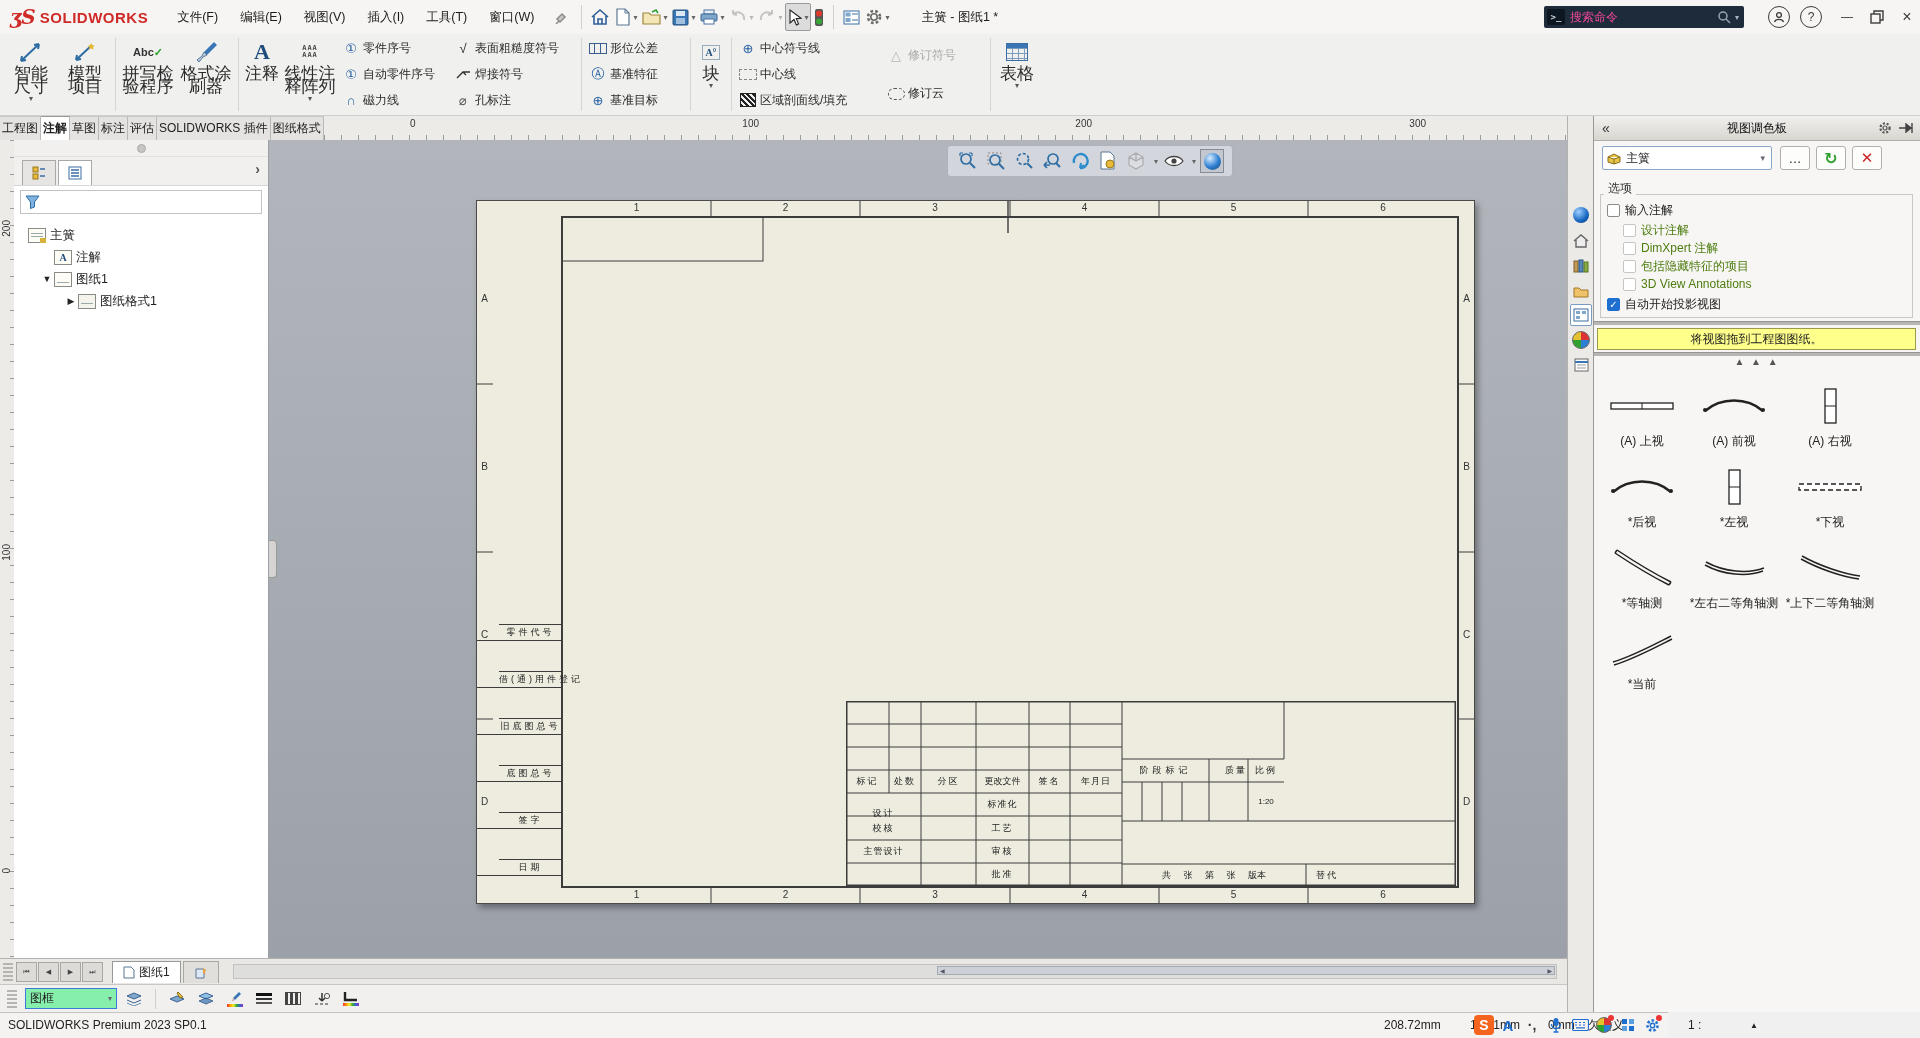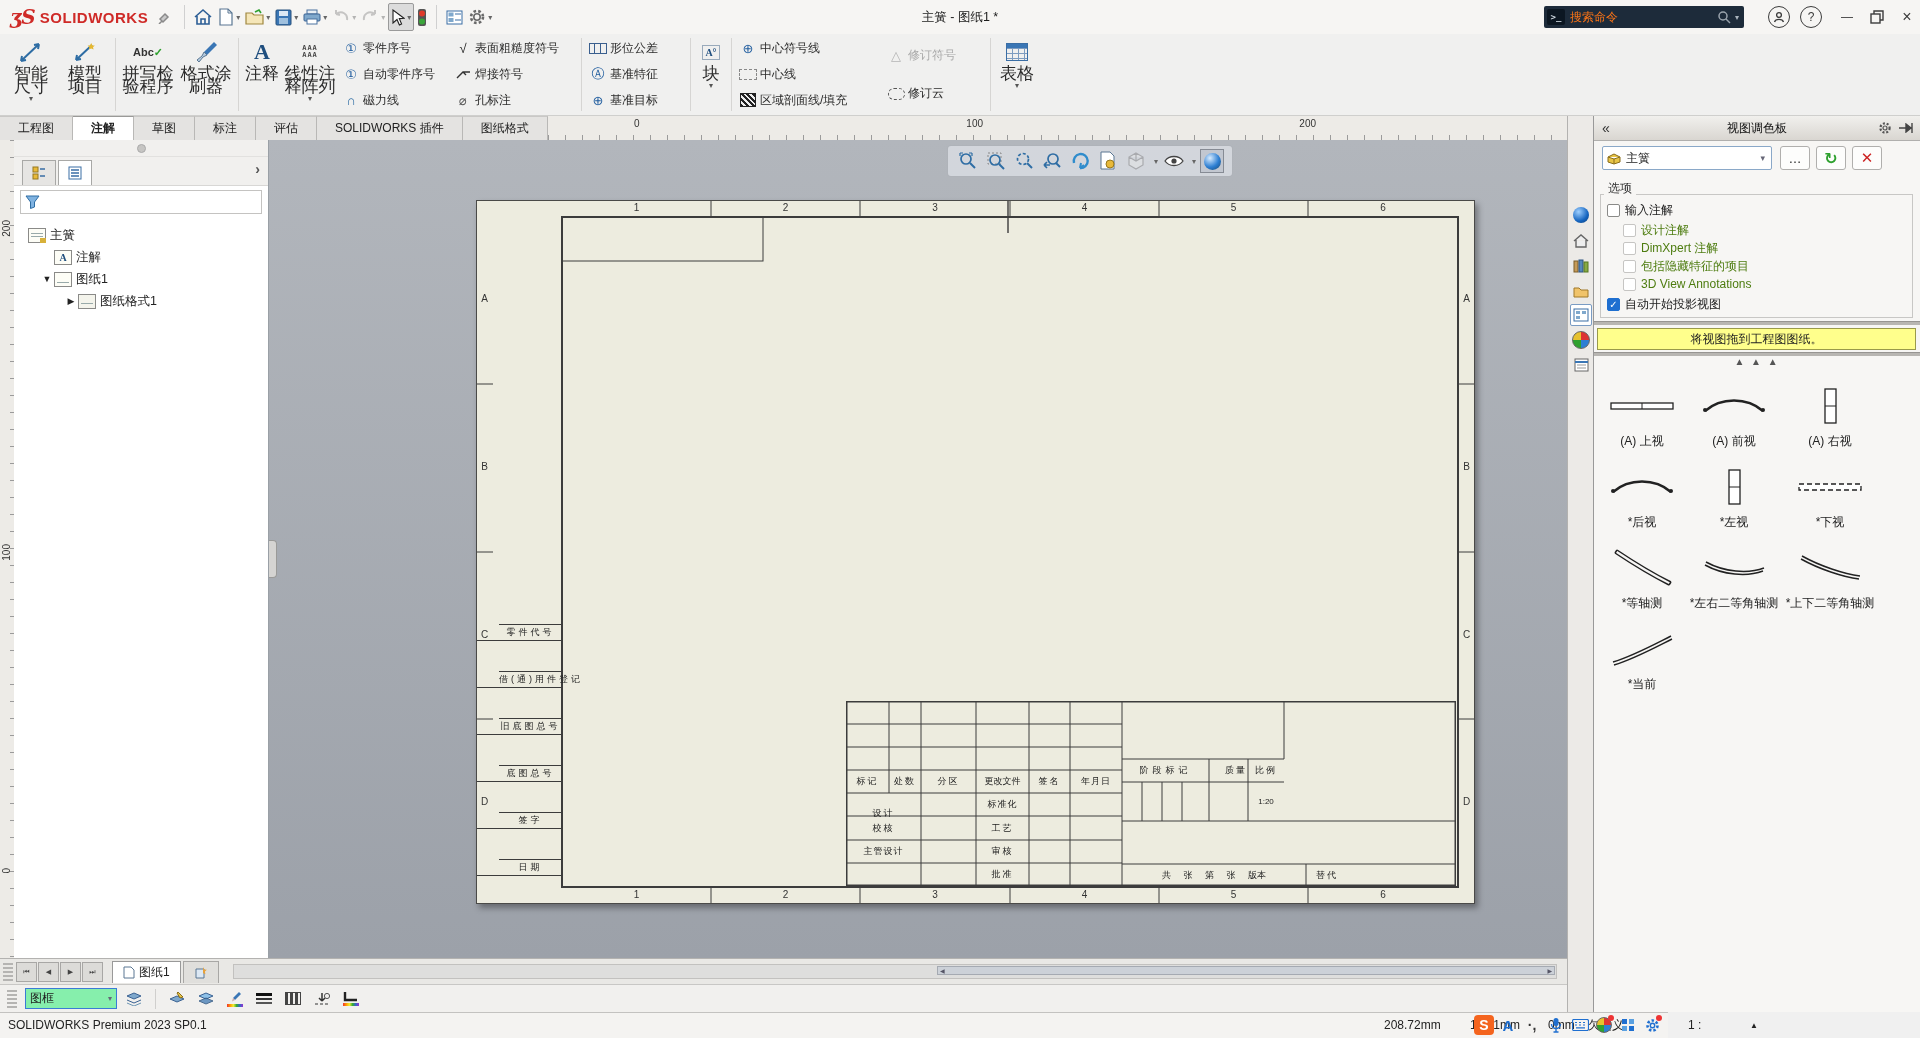--- a/index.html
+++ b/index.html
@@ -18,21 +18,21 @@
   .pin{margin:0 8px;color:#8a8a8a;}
   .qsep{width:1px;height:24px;background:#d0d0d0;margin:0 6px;}
   .qat{display:flex;align-items:center;gap:1px;}
   .qbtn{display:flex;align-items:center;height:26px;padding:0 2px;border-radius:2px;}
   .qbtn.pressed{background:#dcdcdc;border:1px solid #9a9a9a;}
   .qbtn.disabled{opacity:.45;}
   .caret{font-size:8px;color:#666;margin-left:2px;}
   .doc-title{position:absolute;left:50%;transform:translateX(-50%);font-size:12.5px;color:#1b1b1b;}
   .search{position:absolute;left:1544px;top:6px;width:200px;height:22px;background:#1d2b3a;border-radius:2px;display:flex;align-items:center;}
   .search .cue{width:18px;height:16px;background:#0c1722;color:#cfd8e0;font:bold 9px "DejaVu Sans Mono",monospace;display:flex;align-items:center;justify-content:center;margin:0 5px 0 3px;border-radius:2px;}
-  .search .ph{color:#f97316;font-size:12px;flex:1;}
+  .search .ph{color:#ec4899;font-size:12px;flex:1;}
   .search .mag{margin-right:2px;}
   .search .caret{color:#aab4bd;margin-right:5px;}
   .titleicon{position:absolute;top:0;height:34px;display:flex;align-items:center;justify-content:center;color:#3c3c3c;}
   .circle-ic{width:20px;height:20px;border:1.4px solid #3c3c3c;border-radius:50%;display:flex;align-items:center;justify-content:center;font-size:12px;}
 
   
   #ribbon{position:absolute;left:0;top:34px;width:1920px;height:82px;background:#f0f0ef;border-bottom:1px solid #cfcfcd;display:flex;align-items:stretch;padding-left:4px;box-sizing:border-box;}
   .rsep{width:1px;background:#d6d5d3;margin:4px 3px;}
   .rlarge{display:flex;flex-direction:column;align-items:center;justify-content:flex-start;padding:3px 2px 0;color:#2b2b2b;text-align:center;}
   .rlarge .ric{height:30px;display:flex;align-items:center;justify-content:center;}
@@ -52,21 +52,21 @@
      repeating-linear-gradient(90deg,transparent 0 5px,#7d9cc0 5px 6px),
      repeating-linear-gradient(transparent 0 4px,#7d9cc0 4px 5px);}
   .hatch{width:14px;height:12px;background:repeating-linear-gradient(45deg,#222 0 2px,#eee 2px 4px);border:1px solid #222;}
   .fcf{width:16px;height:9px;border:1px solid #3a5f8e;background:linear-gradient(90deg,transparent 0 4px,#3a5f8e 4px 5px,transparent 5px 10px,#3a5f8e 10px 11px,transparent 11px);}
   .cline{width:16px;height:9px;border:1px solid #888;border-style:dashed;}
   .cloud{width:15px;height:10px;border:1.4px dashed #555;border-radius:6px;}
   .blkic{font:bold 10px "Liberation Serif",serif;color:#1f4e7e;border:1px solid #9ab;padding:1px 2px;}
 
   
   #tabrow{position:absolute;left:0;top:116px;width:1567px;height:24px;background:#dddcda;border-bottom:1px solid #a8a8a6;display:flex;}
-  .ctab{padding:0 18px;line-height:22px;font-size:12px;color:#222;background:#e4e3e1;border-right:1px solid #b9b8b6;border-top:1px solid #c9c8c6;}
+  .ctab{padding:0 2px;line-height:22px;font-size:12px;color:#222;background:#e4e3e1;border-right:1px solid #b9b8b6;border-top:1px solid #c9c8c6;}
   .ctab.active{background:#fff;border-top:1px solid #9a9a98;font-weight:bold;}
   #hruler{flex:1;position:relative;background:#edebe7;
      background-image:repeating-linear-gradient(90deg,#9b9b9b 0 1px,transparent 1px 17px);
      background-size:100% 5px;background-position:0 100%;background-repeat:no-repeat;}
   .hrlab{position:absolute;top:2px;font-size:10px;color:#333;transform:translateX(-50%);}
 
   
   #vruler{position:absolute;left:0;top:140px;width:14px;height:818px;background:#edebe7;border-right:1px solid #b3b2b0;
      background-image:repeating-linear-gradient(180deg,#9b9b9b 0 1px,transparent 1px 17px);
      background-size:4px 100%;background-position:100% 0;background-repeat:no-repeat;}
@@ -175,20 +175,28 @@
 </head>
 <body>
 
 <div id="app">
 
   <div id="titlebar">
     <div class="logo">
       <span class="mark">ʒS</span>
       <span class="word">SOLIDWORKS</span>
     </div>
+    <div class="menus">
+      <span class="menu">文件(F)</span>
+      <span class="menu">编辑(E)</span>
+      <span class="menu">视图(V)</span>
+      <span class="menu">插入(I)</span>
+      <span class="menu">工具(T)</span>
+      <span class="menu">窗口(W)</span>
+    </div>
     <span class="pin">
       <svg width="14" height="14">
           <path d="M4 9 l5-5 l3 3 -5 5 z M6 11 l-3 3" stroke="#8a8a8a" stroke-width="1.5" fill="#c9c9c9"></path>
         </svg>
     </span>
     <span class="qsep"></span>
     <div class="qat">
       <span class="qbtn">
         <svg width="20" height="18">
             <path d="M2 9 L10 2 L18 9 M4 8 V16 H16 V8 M8 16 V11 H12 V16" fill="none" stroke="#2e5f96" stroke-width="1.6"></path>

